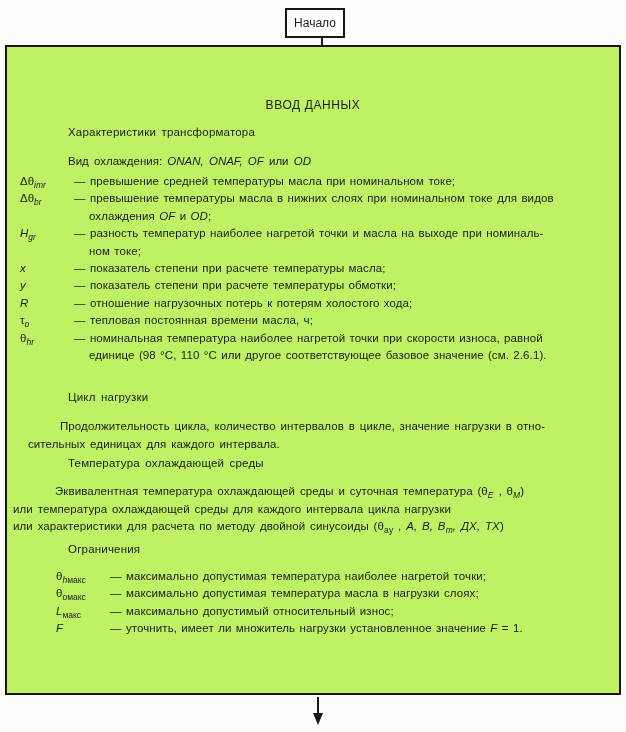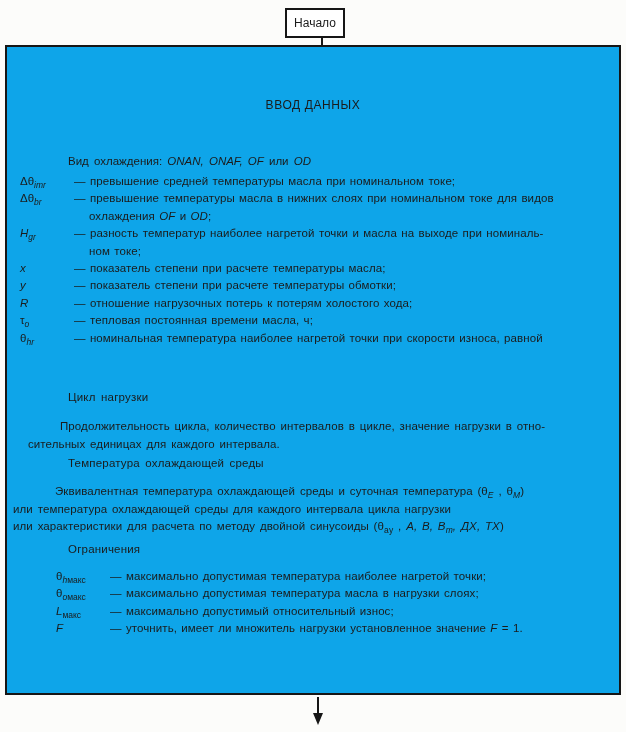--- a/index.html
+++ b/index.html
@@ -20,21 +20,21 @@
     position:absolute; left:285px; top:8px; width:60px; height:30px;
     border:2px solid #161616; background:#fff;
     display:flex; align-items:center; justify-content:center;
     font-size:12px;
   }
   .connector-top {
     position:absolute; left:321px; top:38px; width:2px; height:8px; background:#161616;
   }
   .main-box {
     position:absolute; left:5px; top:45px; width:616px; height:650px;
-    border:2px solid #161616; background:#0ea5e9;text-decoration:underline;
+    border:2px solid #161616; background:#bef264;text-decoration:underline;
   }
   .main-box > * { position:absolute; }
 
   .block-title { top:51px; left:0; width:100%; text-align:center; letter-spacing:0.6px; font-size:12px; }
   .sec-heading { left:61px; letter-spacing:0.2px; word-spacing:2px; }
   .h-transformer { top:79px; }
   .h-cycle      { top:344px; }
   .h-ambient    { top:410px; }
   .h-limits     { top:496px; }
 
@@ -62,20 +62,21 @@
 <body>
 
 <div class="start-node">
   <span>Начало</span>
 </div>
 <div class="connector-top"></div>
 
 <div class="main-box">
   <div class="block-title">ВВОД ДАННЫХ</div>
 
+  <div class="sec-heading h-transformer">Характеристики трансформатора</div>
 
   <div class="cooling-line"><span>Вид охлаждения: </span><span class="it">ONAN, ONAF, OF</span><span> или </span><span class="it">OD</span></div>
 
   <div class="param-list list-transformer">
       <div class="param-row">
     <span class="sym"><span>Δθ</span><sub class="it">imr</sub></span>
     <span class="desc"><span>— превышение средней температуры масла при номинальном токе;</span></span>
   </div>
       <div class="param-row">
     <span class="sym"><span>Δθ</span><sub class="it">br</sub></span>
@@ -96,21 +97,21 @@
       <div class="param-row">
     <span class="sym"><span class="it">R</span></span>
     <span class="desc"><span>— отношение нагрузочных потерь к потерям холостого хода;</span></span>
   </div>
       <div class="param-row">
     <span class="sym"><span>τ</span><sub class="it">o</sub></span>
     <span class="desc"><span>— тепловая постоянная времени масла, ч;</span></span>
   </div>
       <div class="param-row">
     <span class="sym"><span>θ</span><sub class="it">hr</sub></span>
-    <span class="desc"><span>— номинальная температура наиболее нагретой точки при скорости износа, равной</span><br></span>
+    <span class="desc"><span>— номинальная температура наиболее нагретой точки при скорости износа, равной</span><br><span>единице (98 °С, 110 °С или другое соответствующее базовое значение (см. 2.6.1).</span></span>
   </div>
     </div>
 
   <div class="sec-heading h-cycle">Цикл нагрузки</div>
 
   <div class="paragraph par-cycle"><span>Продолжительность цикла, количество интервалов в цикле, значение нагрузки в отно-</span><br><span>сительных единицах для каждого интервала.</span></div>
 
   <div class="sec-heading h-ambient">Температура охлаждающей среды</div>
 
   <div class="paragraph par-ambient"><span>Эквивалентная температура охлаждающей среды и суточная температура (</span><span>θ</span><sub class="it">E</sub><span> , </span><span>θ</span><sub class="it">M</sub><span>)</span><br><span>или температура охлаждающей среды для каждого интервала цикла нагрузки</span><br><span>или характеристики для расчета по методу двойной синусоиды (</span><span>θ</span><sub>ay</sub><span> , </span><span class="it">A, B, B</span><sub class="it">m</sub><span class="it">, ДХ, ТХ</span><span>)</span></div>

